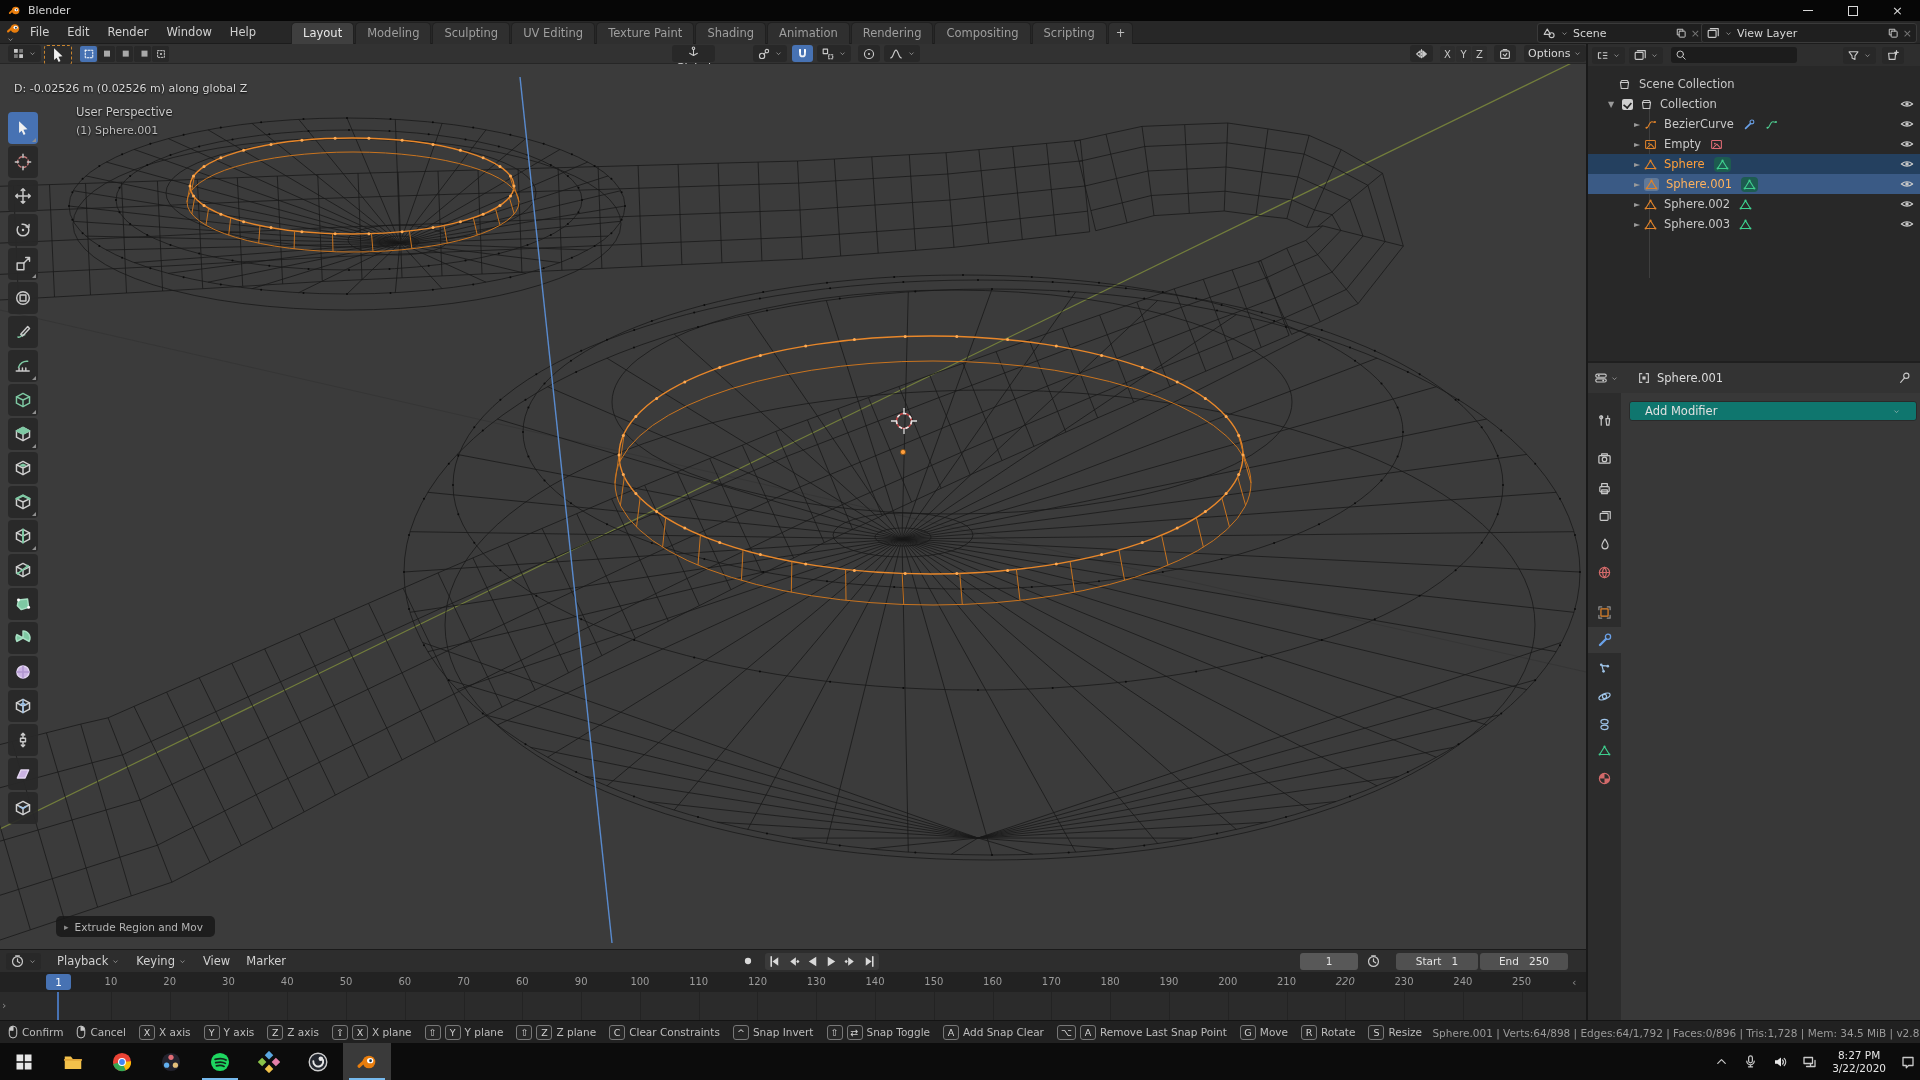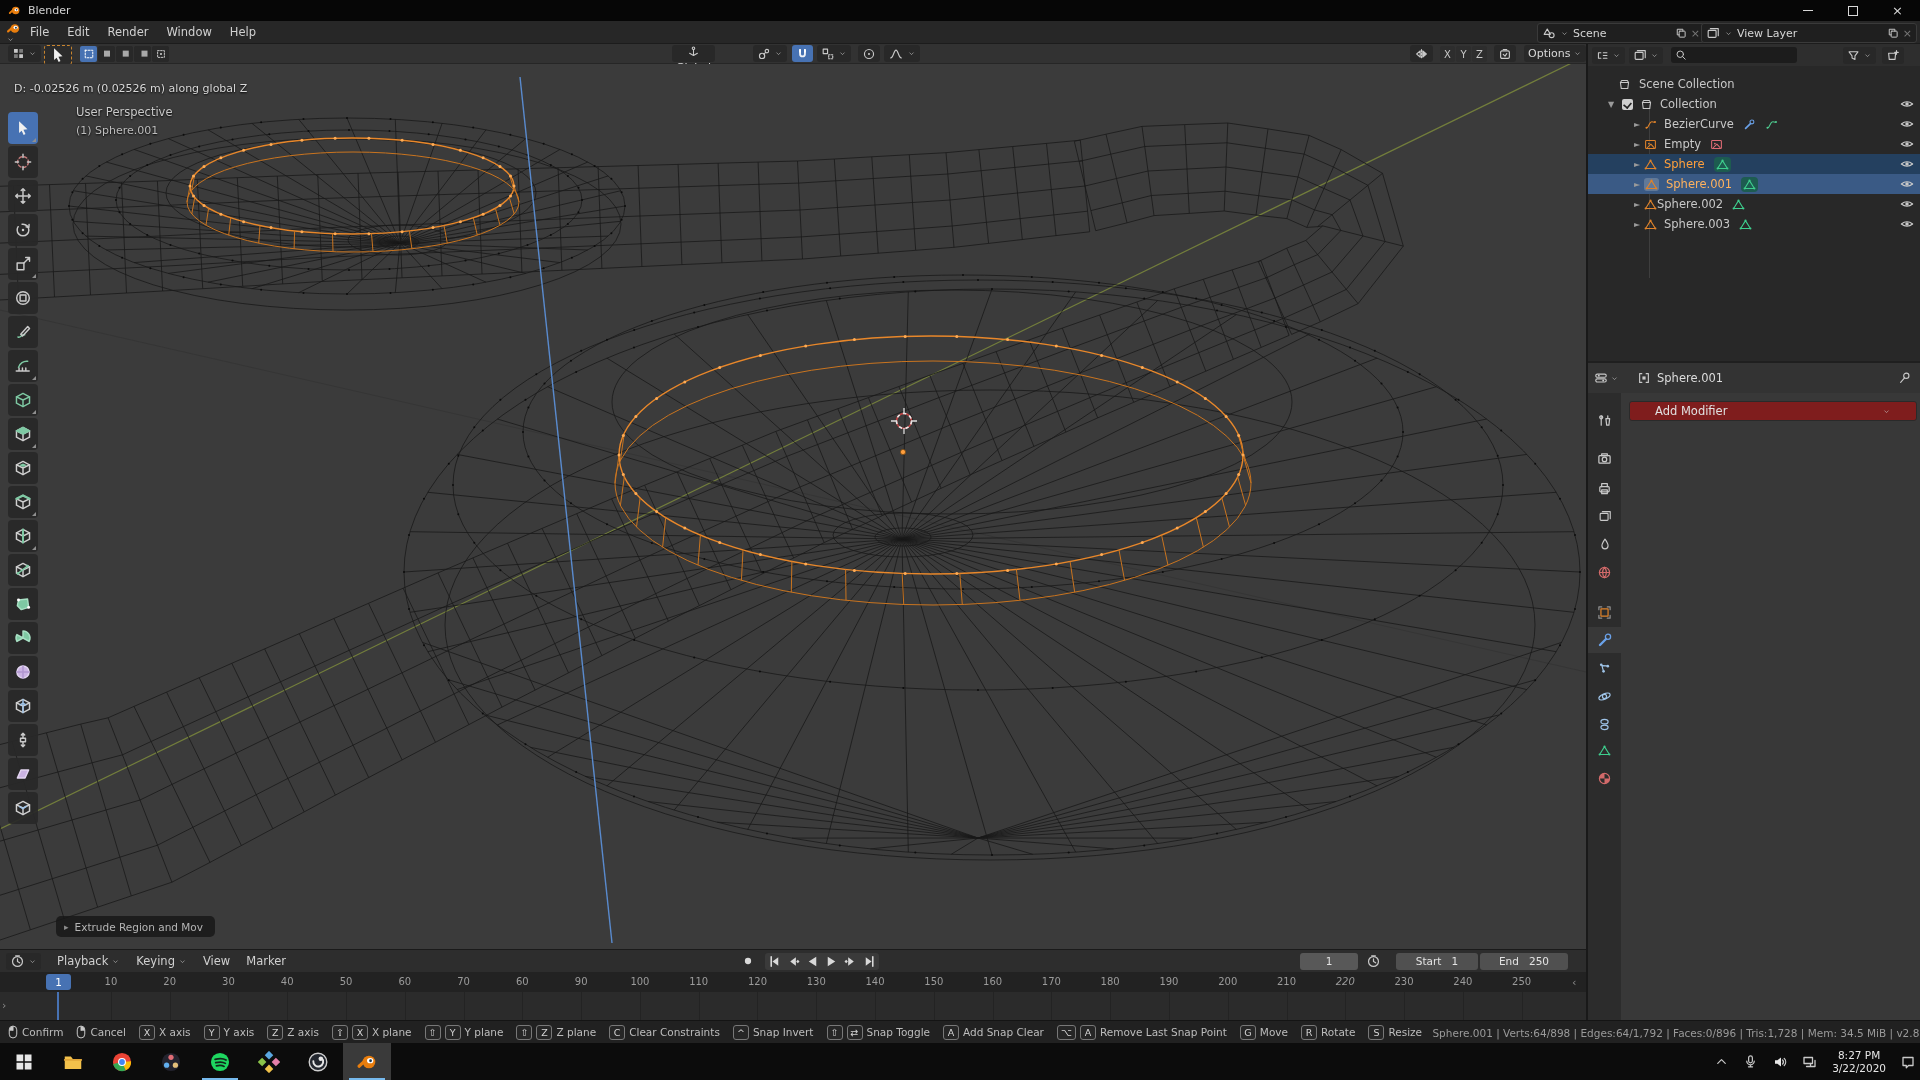--- a/index.html
+++ b/index.html
@@ -79,22 +79,22 @@
   .ol-check{width:11px;height:11px;background:#cfcfcf;border-radius:2px;position:relative;}
   .ol-check:after{content:"";position:absolute;left:2px;top:1px;width:5px;height:7px;border:solid #222;
                   border-width:0 2px 2px 0;transform:rotate(40deg) scale(.8);}
   #treeline{position:absolute;left:61px;top:60px;width:1px;height:174px;background:#3e3e3e;}
 
   #props{position:absolute;top:317px;left:0;width:334px;height:659px;background:#383838;border-top:2px solid #1f1f1f;box-sizing:border-box;}
   #props-tabcol{position:absolute;top:30px;left:0;width:33px;height:629px;background:#2c2c2c;}
   .ptab{position:absolute;left:0;width:33px;height:26px;display:flex;align-items:center;justify-content:center;}
   .ptab.active{background:#383838;}
   #props-header{position:absolute;top:0;left:0;width:334px;height:30px;background:#333333;display:flex;align-items:center;}
-  #addmod{position:absolute;top:38px;left:41px;width:288px;height:20px;background:#7f1d1d;border:1px solid #2a2a2a;
-          border-radius:3px;display:flex;align-items:center;justify-content:space-between;padding:0 25px;box-sizing:border-box;
+  #addmod{position:absolute;top:38px;left:41px;width:288px;height:20px;background:#0f766e;border:1px solid #2a2a2a;
+          border-radius:3px;display:flex;align-items:center;justify-content:space-between;padding:0 15px;box-sizing:border-box;
           font-size:11.5px;color:#e0e0e0;}
 
   
   #timeline{position:absolute;top:949px;left:0;width:1586px;height:71px;background:#2d2d2d;border-top:1px solid #1a1a1a;box-sizing:border-box;}
   #tl-header{position:absolute;top:0;left:0;width:1586px;height:22px;display:flex;align-items:center;}
   .tl-menu{font-size:11.5px;color:#d0d0d0;display:flex;align-items:center;gap:3px;padding:0 8px;}
   #tl-ruler{position:absolute;top:22px;left:0;width:1586px;height:20px;background:#222222;}
   .tick{position:absolute;top:4px;font-size:10px;color:#9b9b9b;transform:translateX(-50%);}
   #tl-body{position:absolute;top:42px;left:0;width:1586px;height:29px;background:#2b2b2b;}
   .gridline{position:absolute;top:0;width:1px;height:29px;background:#232323;}
@@ -161,20 +161,33 @@
         <svg width="9" height="7" viewBox="0 0 16 16" fill="none" stroke="#c9c9c9" stroke-width="1.3" stroke-linecap="round" stroke-linejoin="round">
           <path d="M4 6.5 L8 10.5 L12 6.5"></path>
         </svg>
       </span>
     <div id="menu-items" class="row">
         <span class="menu-item">File</span>
         <span class="menu-item">Edit</span>
         <span class="menu-item">Render</span>
         <span class="menu-item">Window</span>
         <span class="menu-item">Help</span>
+      </div>
+    <div id="ws-tabs">
+        <div class="ws-tab active">Layout</div>
+        <div class="ws-tab">Modeling</div>
+        <div class="ws-tab">Sculpting</div>
+        <div class="ws-tab">UV Editing</div>
+        <div class="ws-tab">Texture Paint</div>
+        <div class="ws-tab">Shading</div>
+        <div class="ws-tab">Animation</div>
+        <div class="ws-tab">Rendering</div>
+        <div class="ws-tab">Compositing</div>
+        <div class="ws-tab">Scripting</div>
+        <div class="ws-tab addtab">+</div>
       </div>
     <div class="idblock abs" style="left:1537px;top:2px;width:158px;">
       <span id="sceneic">
           <svg width="14" height="14" viewBox="0 0 16 16" fill="none" stroke="#c9c9c9" stroke-width="1.3" stroke-linecap="round" stroke-linejoin="round">
             <path d="M6 3.5 L9.5 9.5 H2.5 Z"></path>
             <circle cx="11" cy="10.5" r="2.8"></circle>
           </svg>
         </span>
       <span class="chev">
           <svg width="9" height="7" viewBox="0 0 16 16" fill="none" stroke="#c9c9c9" stroke-width="1.3" stroke-linecap="round" stroke-linejoin="round">
@@ -1204,21 +1217,21 @@
         <div class="ol-row " style="top: 150px;">
           <span class="ol-caret" style="margin-left:44px;">►</span>
     <span style="margin-left:2px;">
             <svg width="13" height="13" viewBox="0 0 16 16" fill="none" stroke="#c9c9c9" stroke-width="1.3" stroke-linecap="round" stroke-linejoin="round">
               <path d="M8 3.2 L14 13 H2 Z" stroke="#e0832a"></path>
               <circle cx="8" cy="3.2" r="1.3" fill="#e0832a" stroke="none"></circle>
               <circle cx="2" cy="13" r="1.3" fill="#e0832a" stroke="none"></circle>
               <circle cx="14" cy="13" r="1.3" fill="#e0832a" stroke="none"></circle>
             </svg>
           </span>
-    <span style="margin-left:0;">Sphere.002</span>
+    <span style="margin-left:7px;">Sphere.002</span>
           <span style="margin-left:9px;display:inline-flex;">
             <svg width="13" height="13" viewBox="0 0 16 16" fill="none" stroke="#c9c9c9" stroke-width="1.3" stroke-linecap="round" stroke-linejoin="round">
               <path d="M8 3.2 L14 13 H2 Z" stroke="#3ecf8e"></path>
               <circle cx="8" cy="3.2" r="1.3" fill="#3ecf8e" stroke="none"></circle>
               <circle cx="2" cy="13" r="1.3" fill="#3ecf8e" stroke="none"></circle>
               <circle cx="14" cy="13" r="1.3" fill="#3ecf8e" stroke="none"></circle>
             </svg>
           </span>
     <span class="ol-eye">
             <svg width="14" height="14" viewBox="0 0 16 16" fill="none" stroke="#c9c9c9" stroke-width="1.3" stroke-linecap="round" stroke-linejoin="round">

